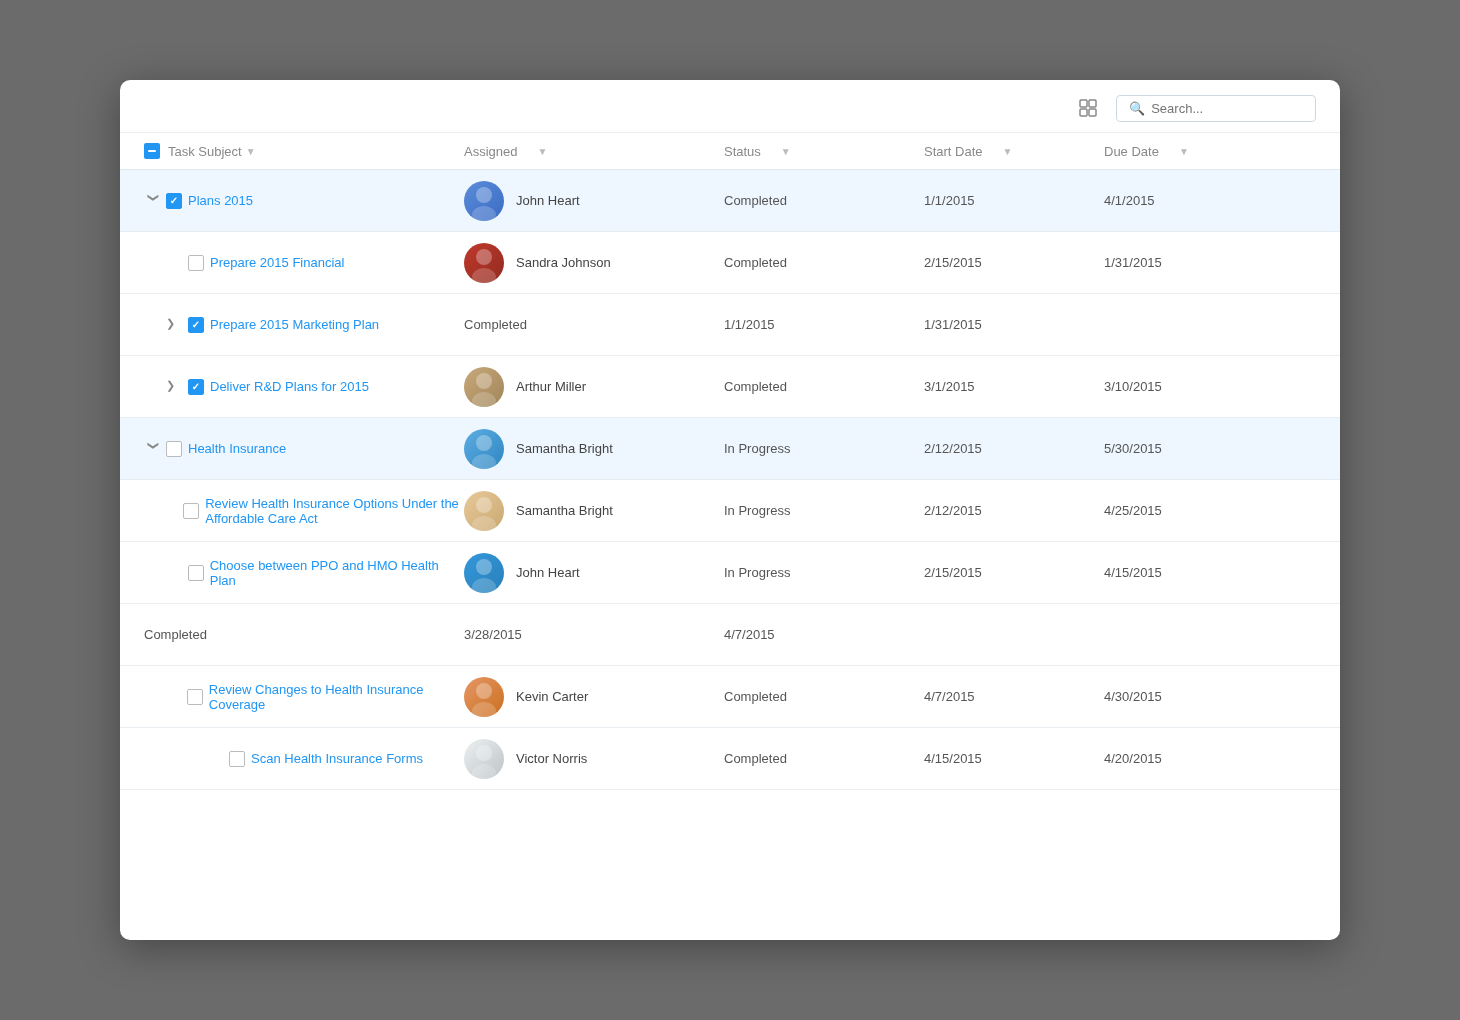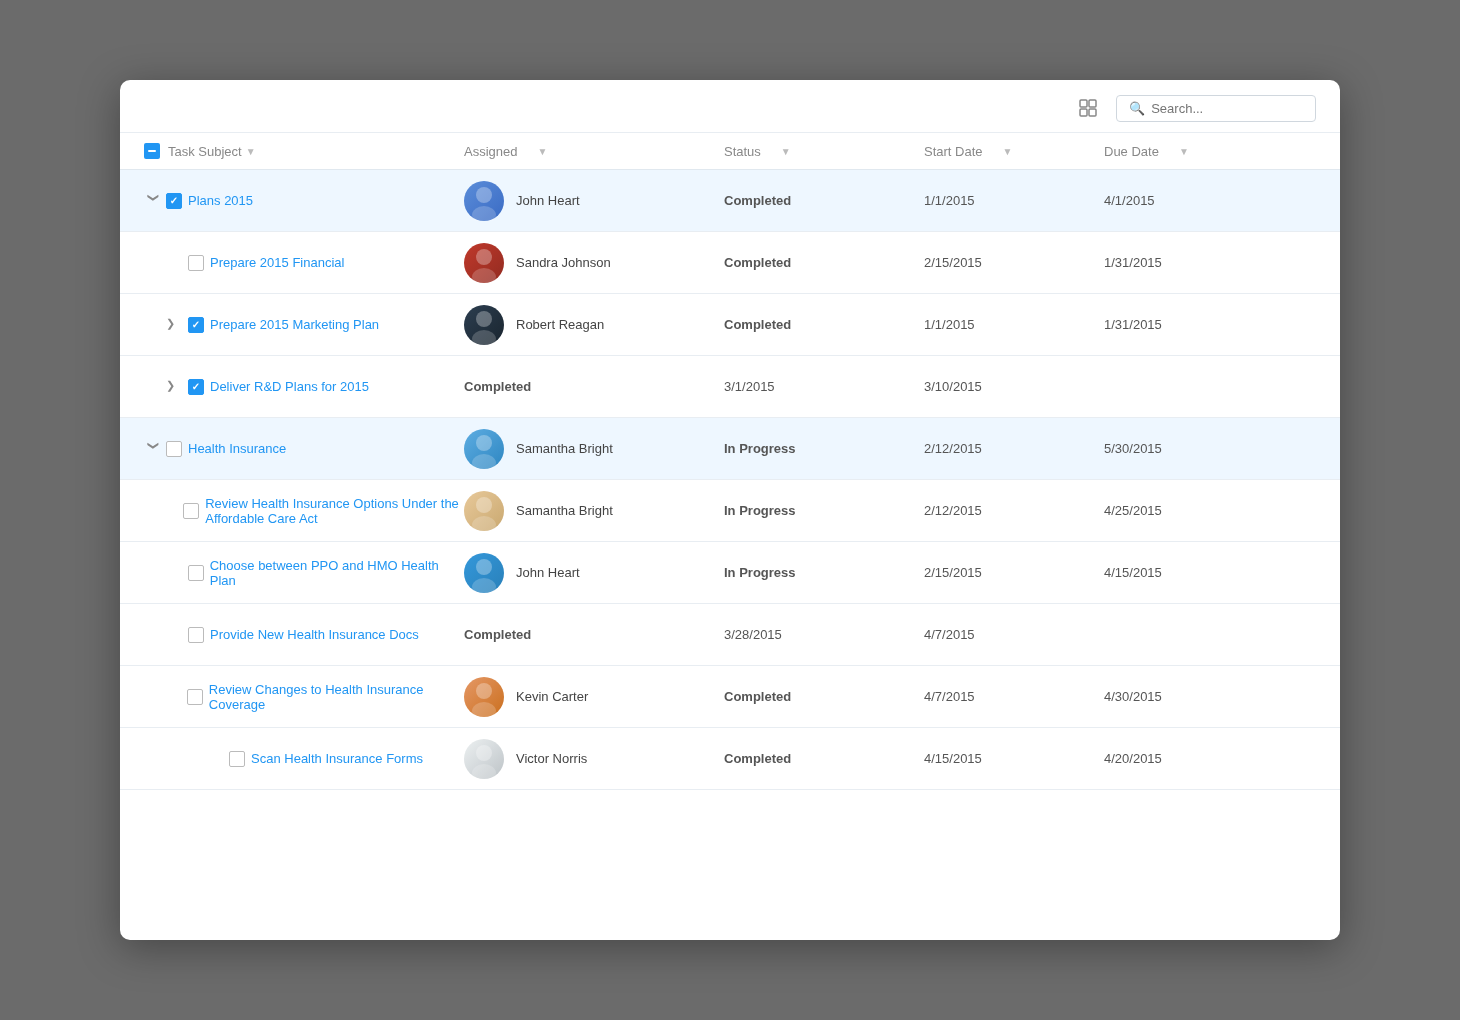--- a/index.html
+++ b/index.html
@@ -174,21 +174,20 @@
       color: #fff;
       flex-shrink: 0;
     }
     .assigned-name {
       font-size: 13px;
       color: #444;
     }
     .status-cell {
       font-size: 13px;
       color: #555;
-      font-weight: bold;
     }
     .date-cell {
       font-size: 13px;
       color: #555;
     }
     
     .av-blue { background: linear-gradient(135deg, #5b8dd9, #3a6bc4); }
     .av-red { background: linear-gradient(135deg, #c0392b, #922b21); }
     .av-dark { background: linear-gradient(135deg, #2c3e50, #1a252f); }
     .av-tan { background: linear-gradient(135deg, #c8a97a, #a0845a); }
@@ -285,39 +284,39 @@
           <div class="status-cell">Completed</div>
           <div class="date-cell">2/15/2015</div>
           <div class="date-cell">1/31/2015</div>
         </div>
         <div class="table-row">
           <div class="task-cell" style="padding-left: 22px;">
             <span class="expand-btn" style="transform: rotate(0deg); display: inline-block;">❯</span>
             <div class="checkbox checked"></div>
             <span class="task-name">Prepare 2015 Marketing Plan</span>
           </div>
-          <div class="assigned-cell">
-            <div class="avatar-placeholder av-dark">
-              <svg width="40" height="40" viewBox="0 0 40 40">
-                <circle cx="20" cy="14" r="8" fill="rgba(255,255,255,0.3)"></circle>
-                <ellipse cx="20" cy="34" rx="12" ry="9" fill="rgba(255,255,255,0.2)"></ellipse>
-              </svg>
-            </div>
-            <span class="assigned-name">Robert Reagan</span>
-          </div>
           <div class="status-cell">Completed</div>
           <div class="date-cell">1/1/2015</div>
           <div class="date-cell">1/31/2015</div>
         </div>
         <div class="table-row">
           <div class="task-cell" style="padding-left: 22px;">
             <span class="expand-btn" style="transform: rotate(0deg); display: inline-block;">❯</span>
             <div class="checkbox checked"></div>
             <span class="task-name">Deliver R&amp;D Plans for 2015</span>
           </div>
+          <div class="assigned-cell">
+            <div class="avatar-placeholder av-tan">
+              <svg width="40" height="40" viewBox="0 0 40 40">
+                <circle cx="20" cy="14" r="8" fill="rgba(255,255,255,0.3)"></circle>
+                <ellipse cx="20" cy="34" rx="12" ry="9" fill="rgba(255,255,255,0.2)"></ellipse>
+              </svg>
+            </div>
+            <span class="assigned-name">Arthur Miller</span>
+          </div>
           <div class="status-cell">Completed</div>
           <div class="date-cell">3/1/2015</div>
           <div class="date-cell">3/10/2015</div>
         </div>
         <div class="table-row parent-row">
           <div class="task-cell" style="padding-left: 0px;">
             <span class="expand-btn" style="transform: rotate(90deg); display: inline-block;">❯</span>
             <div class="checkbox"></div>
             <span class="task-name">Health Insurance</span>
           </div>
@@ -366,25 +365,20 @@
                 <ellipse cx="20" cy="34" rx="12" ry="9" fill="rgba(255,255,255,0.2)"></ellipse>
               </svg>
             </div>
             <span class="assigned-name">John Heart</span>
           </div>
           <div class="status-cell">In Progress</div>
           <div class="date-cell">2/15/2015</div>
           <div class="date-cell">4/15/2015</div>
         </div>
         <div class="table-row">
-          <div class="task-cell" style="padding-left: 22px;">
-            <span class="no-expand"></span>
-            <div class="checkbox"></div>
-            <span class="task-name">Provide New Health Insurance Docs</span>
-          </div>
           <div class="status-cell">Completed</div>
           <div class="date-cell">3/28/2015</div>
           <div class="date-cell">4/7/2015</div>
         </div>
         <div class="table-row">
           <div class="task-cell" style="padding-left: 22px;">
             <span class="no-expand"></span>
             <div class="checkbox"></div>
             <span class="task-name">Review Changes to Health Insurance Coverage</span>
           </div>

